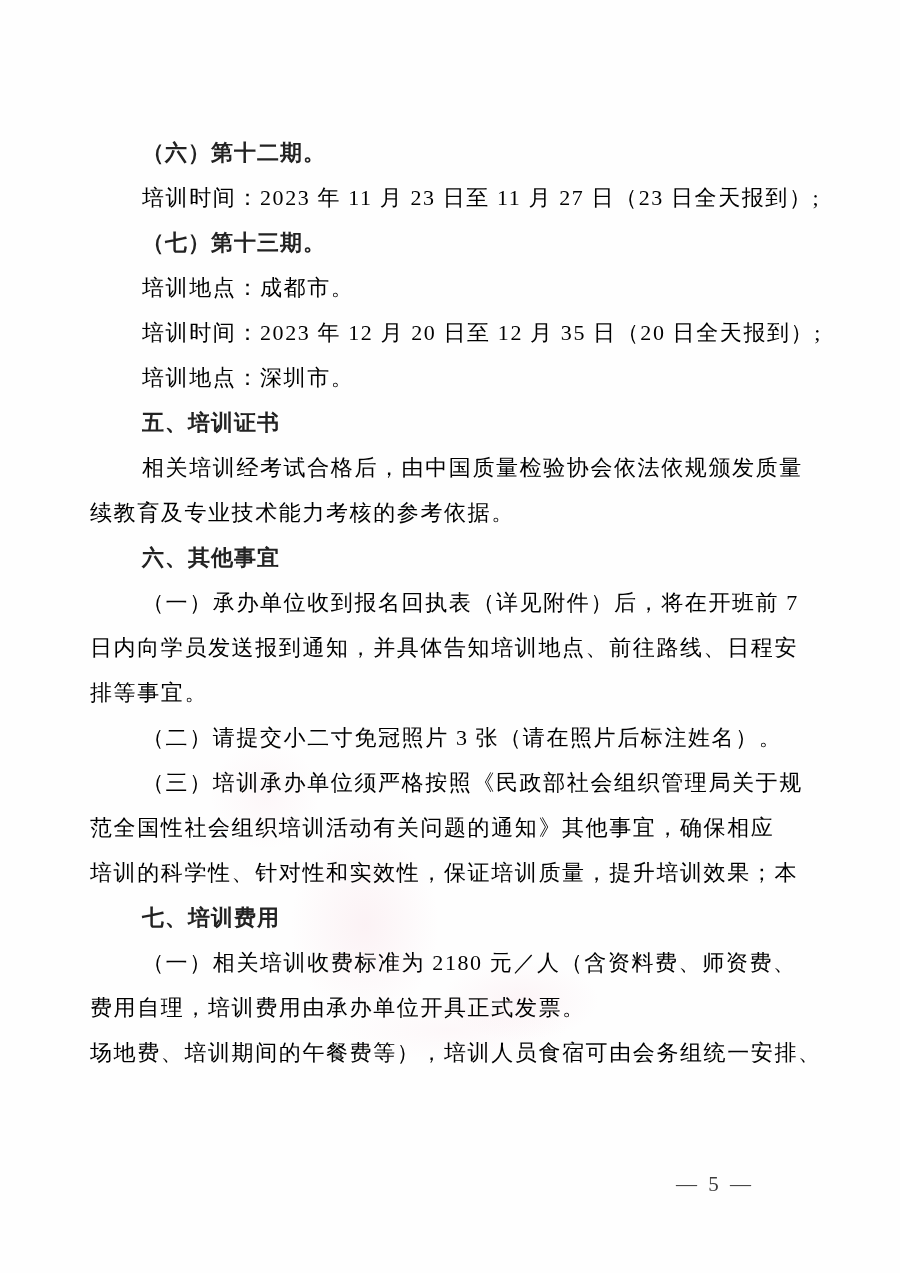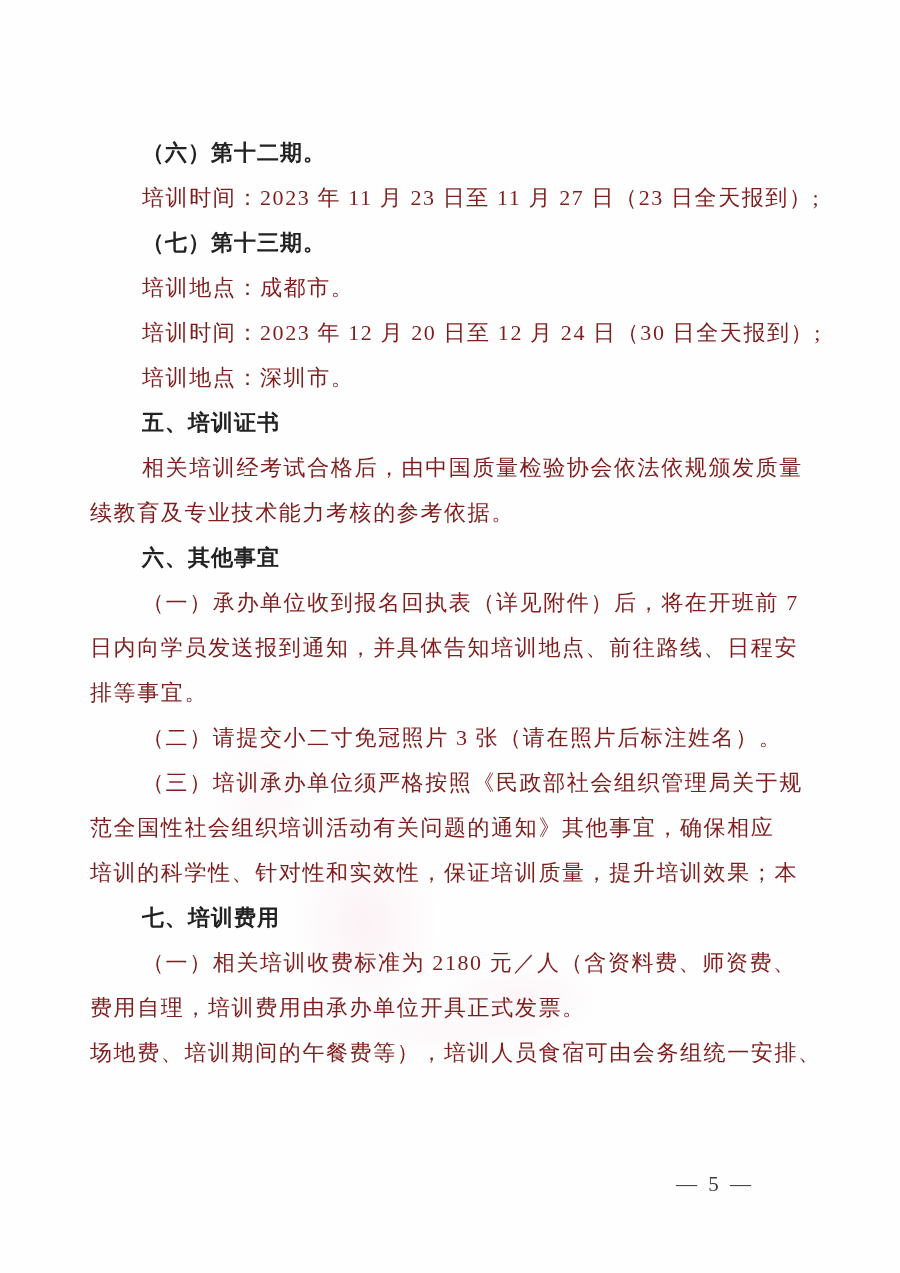--- a/index.html
+++ b/index.html
@@ -45,21 +45,21 @@
     position: absolute;
     left: 90px;
     top: 130px;
     width: 712px;
   }
   .line {
     height: 45px;
     line-height: 45px;
     font-size: 22px;
     letter-spacing: 1.6px;
-    color: #7f1d1d;
+    color: #000000;
     white-space: nowrap;
   }
   .line.indent {
     text-indent: 52px;
   }
   .line.heading {
     font-family: Liberation Sans, sans-serif;
     font-weight: bold;
     letter-spacing: 1px;
     color: #222222;
@@ -83,21 +83,21 @@
   <div class="smudge s2"></div>
   <div class="smudge s3"></div>
   <div class="smudge s4"></div>
 
   <div class="content">
 
   <div class="line heading indent">（六）第十二期。</div>
       <div class="line body indent">培训时间：2023 年 11 月 23 日至 11 月 27 日（23 日全天报到）;</div>
       <div class="line heading indent">（七）第十三期。</div>
       <div class="line body indent">培训地点：成都市。</div>
-      <div class="line body indent">培训时间：2023 年 12 月 20 日至 12 月 24 日（30 日全天报到）;</div>
+      <div class="line body indent">培训时间：2023 年 12 月 20 日至 12 月 35 日（20 日全天报到）;</div>
       <div class="line body indent">培训地点：深圳市。</div>
       <div class="line heading indent">五、培训证书</div>
       <div class="line body indent">相关培训经考试合格后，由中国质量检验协会依法依规颁发质量</div>
       <div class="line body">续教育及专业技术能力考核的参考依据。</div>
       <div class="line heading indent">六、其他事宜</div>
       <div class="line body indent">（一）承办单位收到报名回执表（详见附件）后，将在开班前 7</div>
       <div class="line body">日内向学员发送报到通知，并具体告知培训地点、前往路线、日程安</div>
       <div class="line body">排等事宜。</div>
       <div class="line body indent">（二）请提交小二寸免冠照片 3 张（请在照片后标注姓名）。</div>
       <div class="line body indent">（三）培训承办单位须严格按照《民政部社会组织管理局关于规</div>

